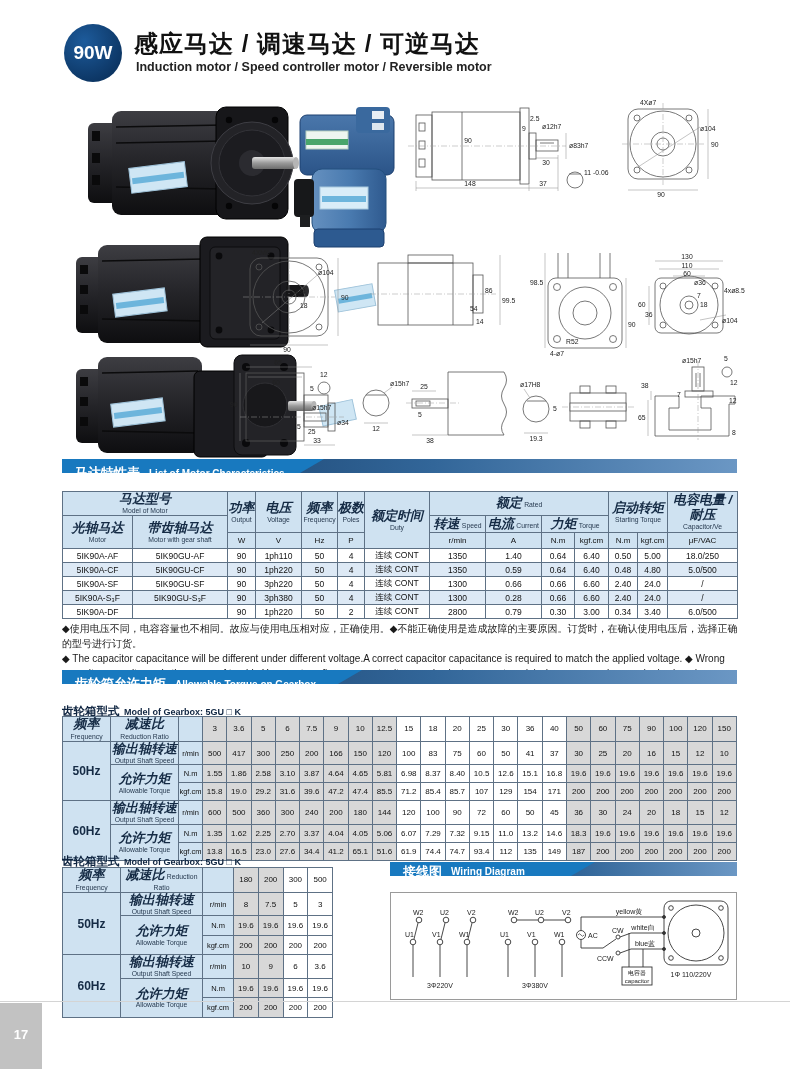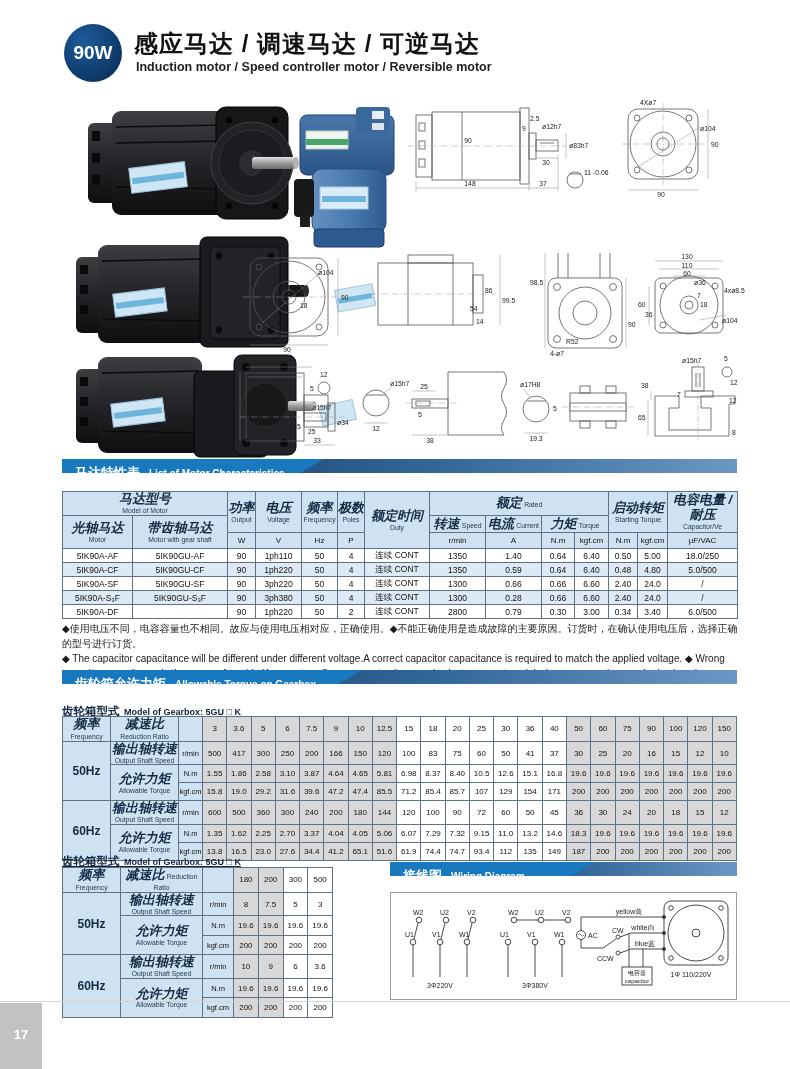--- a/index.html
+++ b/index.html
@@ -42,21 +42,21 @@
   
   .gtab { border:1.5px solid #3c618b; }
   .gtab td { font-size:8px; height:18px; }
   .gtab .hl, .gtab .u, .gtab .hz, .gtab .lbl { background:#cfe2f1; }
   .gtab td.band { background:#d8d8d8; }
   .gtab .hz { font-size:12px; font-weight:bold; color:#152b45; }
   .gtab .u { font-size:7.5px; }
   .g1 { width:675px; }
   .g2 { width:271px; }
   .g2 td { height:19.5px; }
-  .gmodel { font-weight:bold; color:#0e2440;text-decoration:underline; }
+  .gmodel { font-weight:bold; color:#0e2440; }
   .gmodel .g-cn { font-size:11.5px; }
   .gmodel .g-en { font-size:9px; }
 
   
   .wirebox { border:1px solid #9a9a9a; background:#fff; }
 
   .pagefoot-line { left:0; top:1001px; width:790px; height:1px; background:#d4d4d4; }
   .pagenum { left:0; top:1003px; width:42px; height:78px; background:#c2c2c2; color:#fff;
     font-size:13px; font-weight:bold; text-align:center; padding-top:24px; }
 
@@ -881,21 +881,21 @@
     <td class="u">kgf.cm</td>
   <td class="band">200</td>
         <td class="band">200</td>
         <td>200</td>
         <td>200</td>
       </tr>
 </tbody>
   </table>
 
 <div class="abs sbar" style="left:390px;top:862px;width:347px;">
-  <div class="sbar-main" style="width:205px;">
+  <div class="sbar-main" style="width:205px;align-items:center;">
     <span class="sbar-cn">接线图</span>
     <span class="sbar-en">Wiring Diagram</span>
   </div>
 </div>
 
 <div class="abs wirebox" style="left:390px;top:892px;width:347px;height:108px;">
   <svg width="345" height="106" viewBox="0 0 345 106">
 
     <g stroke="#333" stroke-width="0.9" fill="none">
       <text class="wl" x="22" y="22" stroke="none" fill="#222">W2</text>

